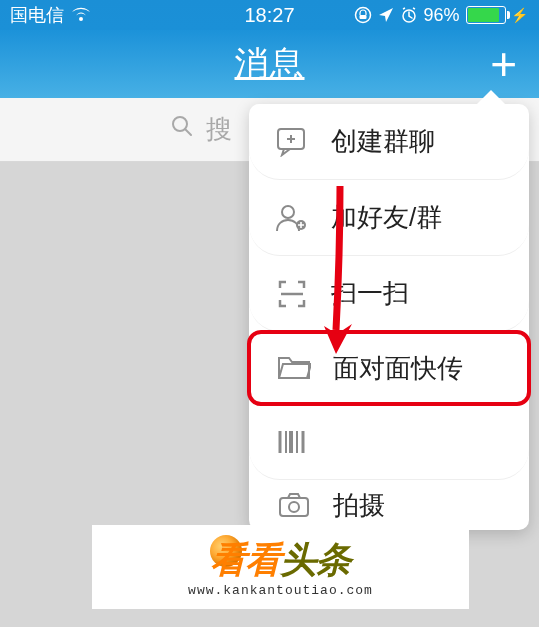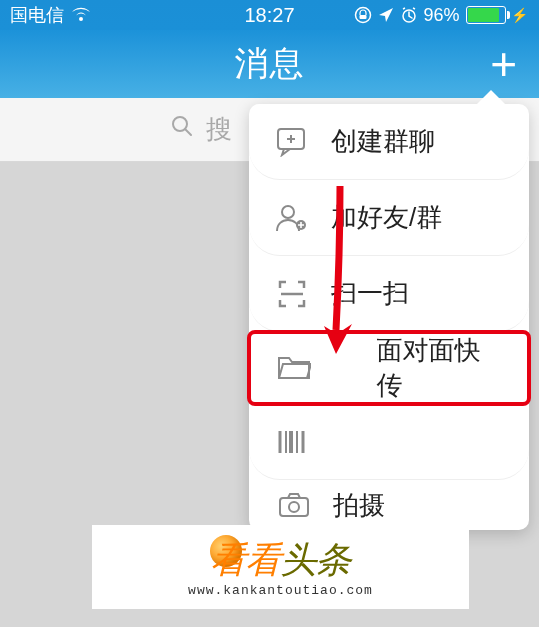--- a/index.html
+++ b/index.html
@@ -52,20 +52,21 @@
     color: #fff;
     display: flex;
     align-items: center;
     justify-content: center;
     position: relative;
   }
   .nav-title {
     font-size: 34px;
     font-weight: 400;
     letter-spacing: 1px;
+    text-decoration: underline;
   }
   .nav-add {
     position: absolute;
     right: 22px;
     top: 50%;
     transform: translateY(-50%);
     font-size: 46px;
     font-weight: 200;
     line-height: 1;
     color: #fff;
@@ -119,22 +120,21 @@
     color: #8a8a8a;
   }
   .menu-label {
     margin-left: 18px;
     font-size: 26px;
     color: #222;
   }
   .menu-highlight {
     border: 4px solid #e60012;
     margin: -2px -2px;
-    border-radius: 8px;
-    gap: 44px;
+    border-radius: 14px;
   }
   
   .arrow {
     position: absolute;
     top: 182px;
     left: 322px;
     z-index: 20;
   }
   
   .content-dim {
@@ -153,21 +153,21 @@
     background: #fff;
     display: flex;
     flex-direction: column;
     align-items: center;
     justify-content: center;
     z-index: 30;
   }
   .wm-main {
     display: flex;
     align-items: center;
-    font-weight: 400;
+    font-weight: 700;
   }
   .wm-kan { color: #ff7f00; font-size: 36px; font-style: italic; letter-spacing: -1px; }
   .wm-tt { color: #6a6a00; font-size: 36px; font-style: italic; letter-spacing: -1px; }
   .wm-sub {
     font-family: Liberation Mono, monospace;
     font-size: 13px;
     letter-spacing: 1px;
     color: #333;
     margin-top: -2px;
   }

